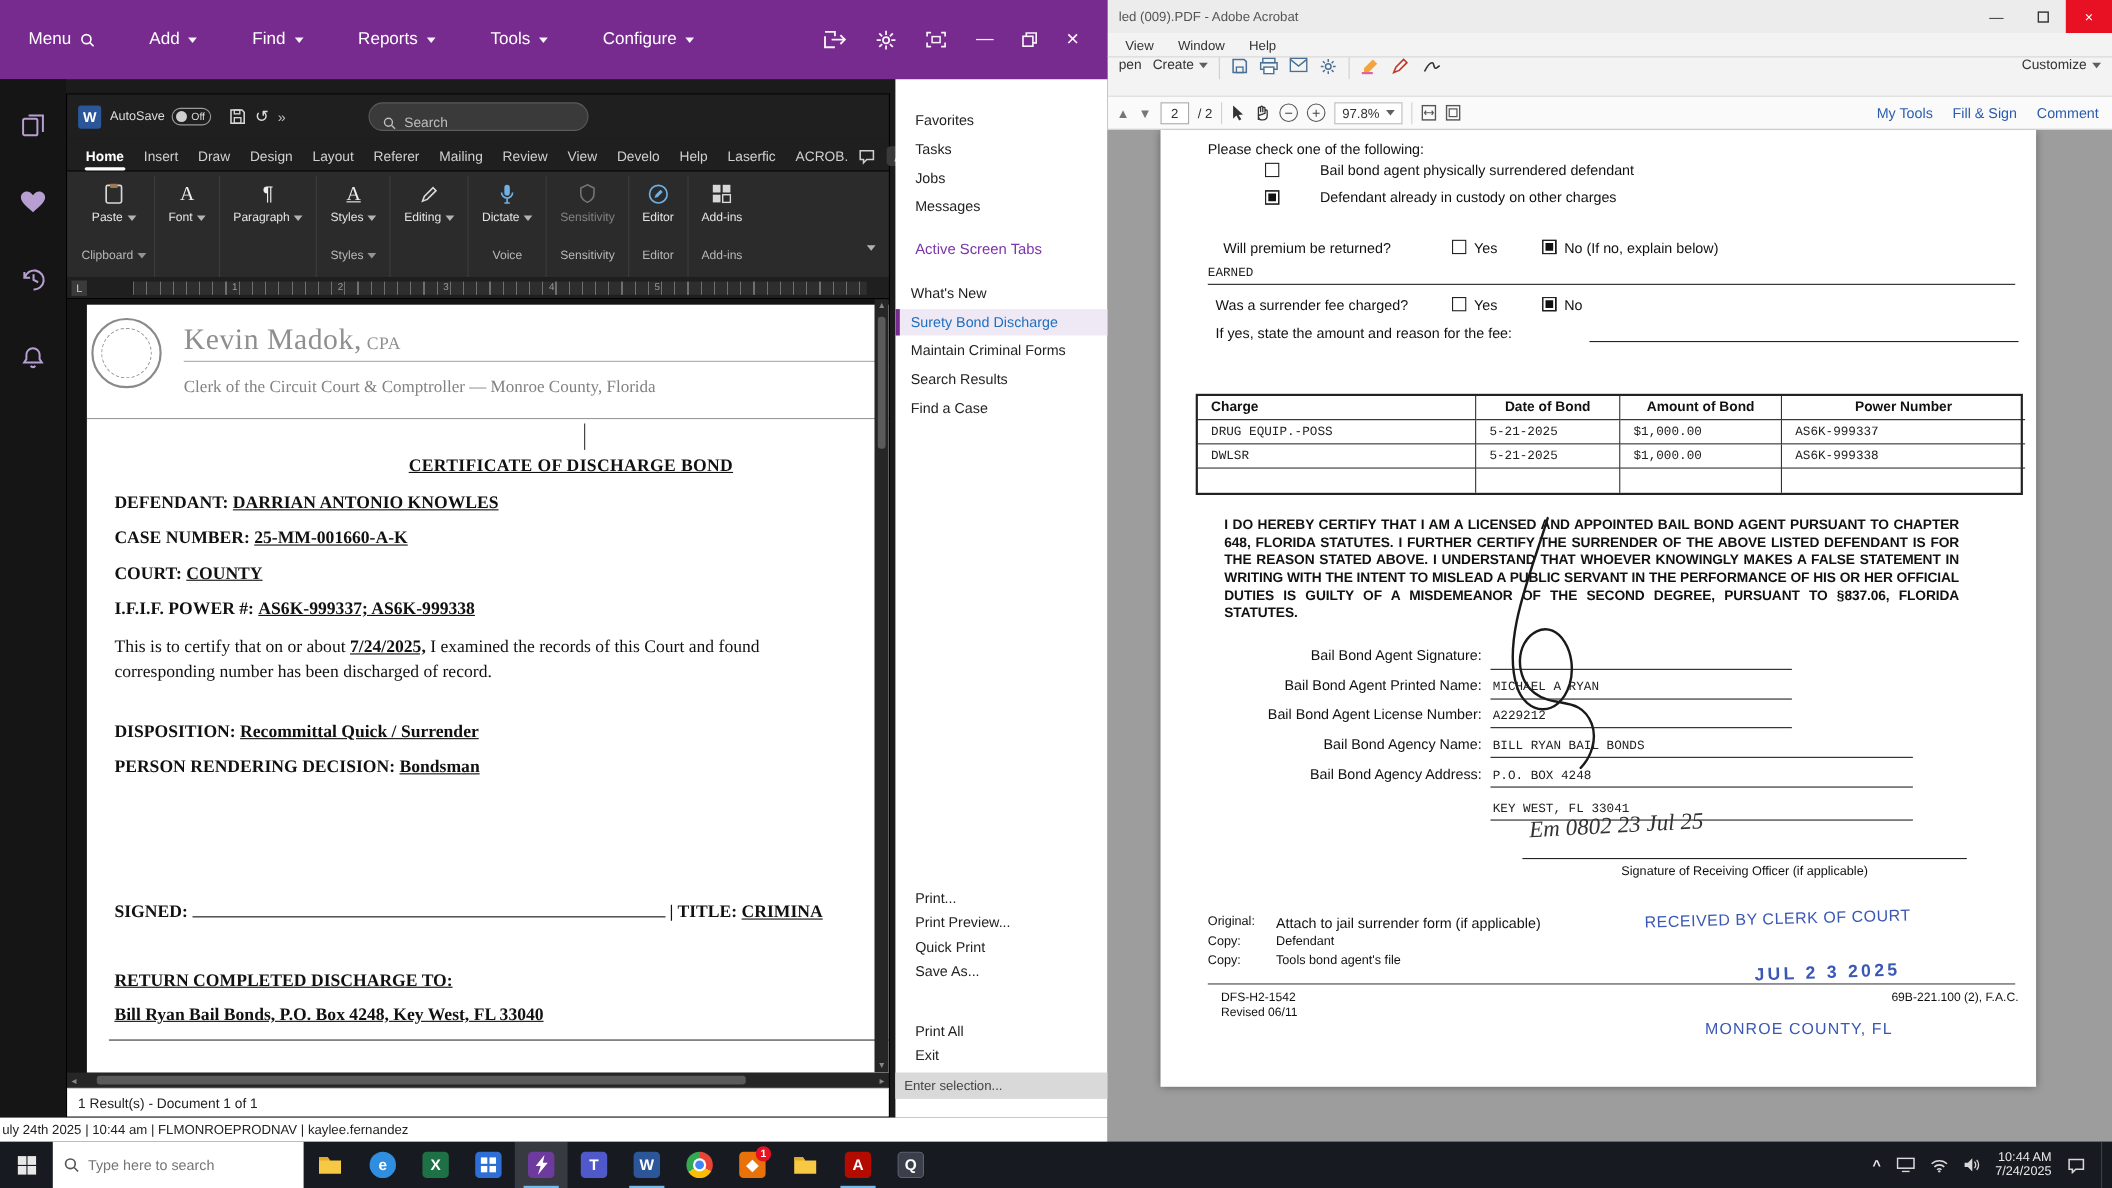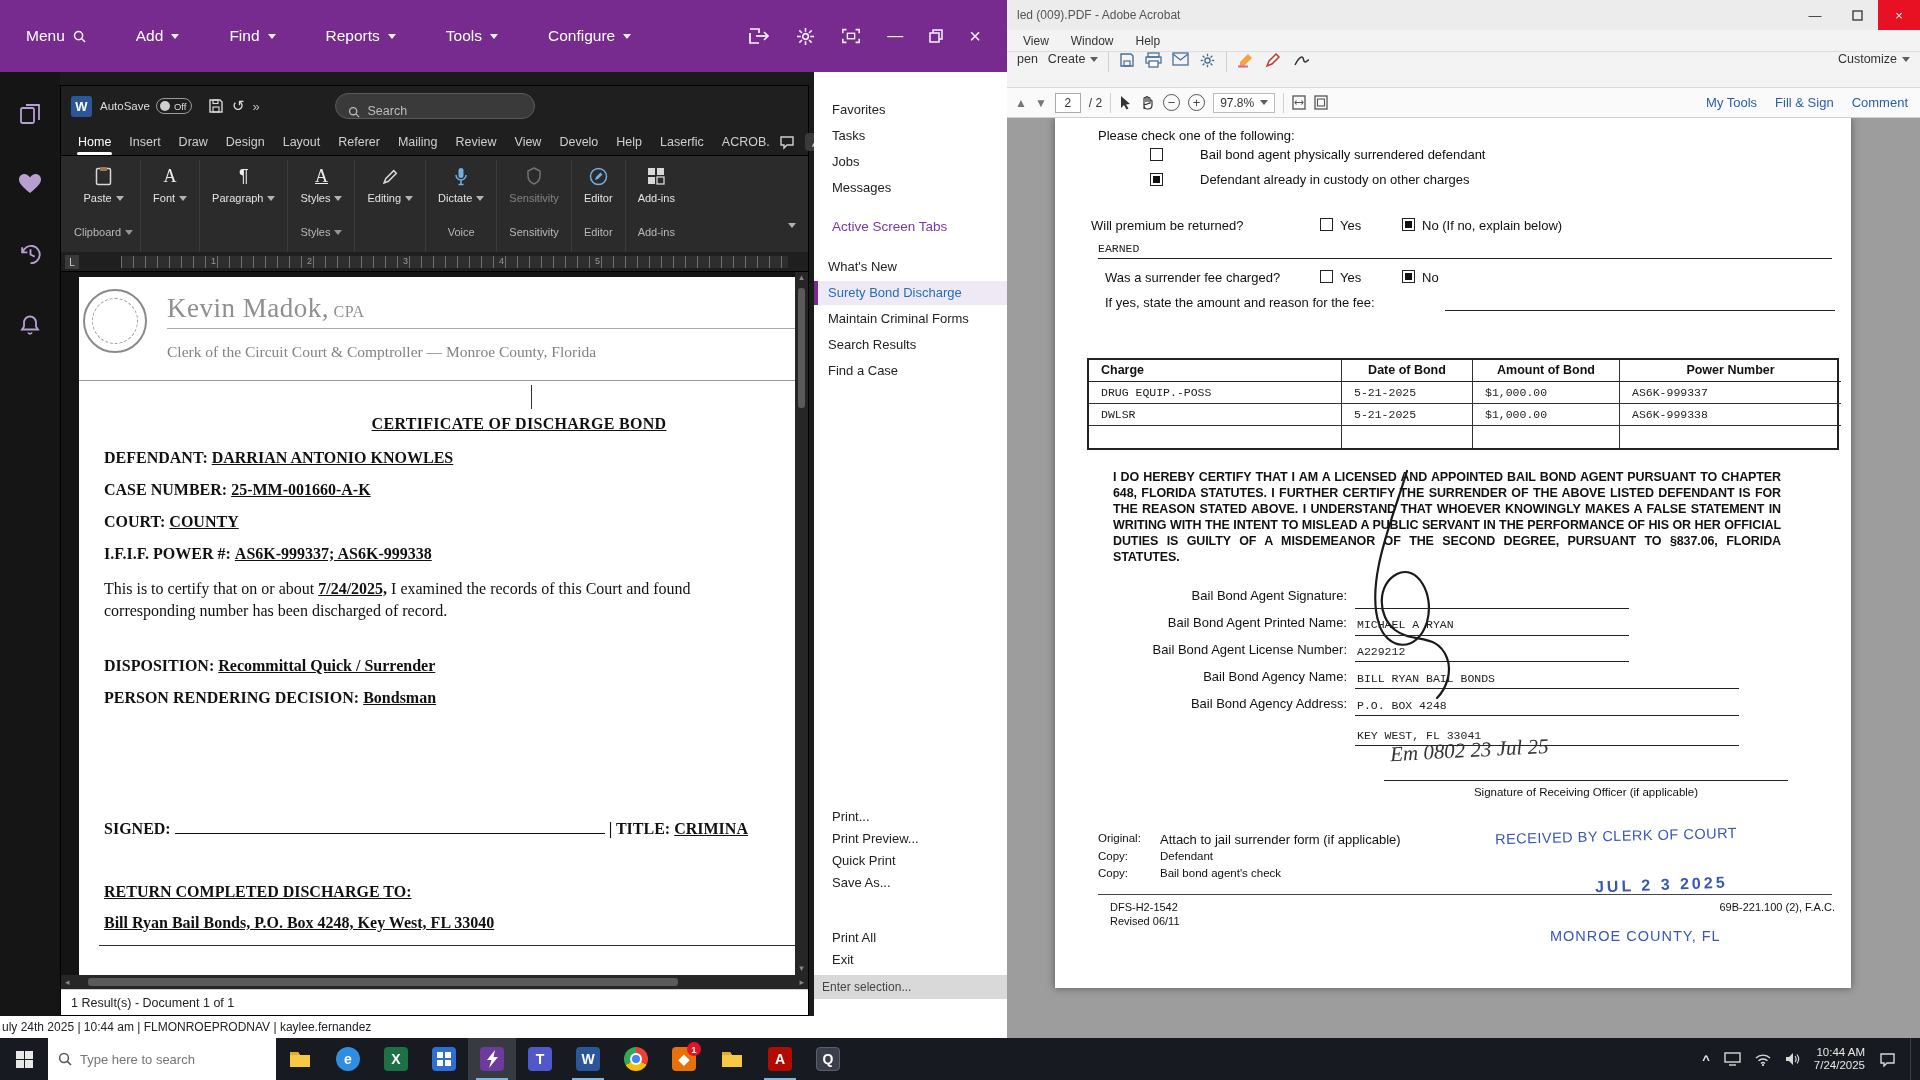--- a/index.html
+++ b/index.html
@@ -24,21 +24,21 @@
 .sb-sel{position:absolute;left:0;bottom:17px;width:193px;height:24px;background:#d9d9d9;color:#444;font-size:12px;line-height:24px;padding-left:8px}
 
 .word{position:absolute;left:61px;top:86px;width:747px;height:929px;display:flex;flex-direction:column;background:#1f1f1f;box-shadow:0 0 0 1px #000}
 .wt-bar{height:40px;background:#1f1f1f;display:flex;align-items:center;padding:0 10px;position:relative;color:#ddd}
 .w-logo{width:21px;height:21px;background:#2b579a;color:#fff;font-weight:bold;font-size:13px;display:flex;align-items:center;justify-content:center;border-radius:3px;margin-right:8px}
 .toggle{width:36px;height:16px;border:1px solid #9a9a9a;border-radius:9px;display:flex;align-items:center;padding:0 3px;gap:4px;margin:0 8px 0 6px}
 .knob{width:10px;height:10px;border-radius:50%;background:#cfcfcf}
 .w-search{position:absolute;left:50%;transform:translateX(-50%);width:200px;height:26px;background:#3a3a3a;border:1px solid #5a5a5a;border-radius:13px;display:flex;align-items:flex-end;gap:8px;padding:0 12px;color:#bdbdbd;font-size:12.5px}
 .wtabs{height:30px;background:#1f1f1f;display:flex;align-items:flex-end;padding:0 8px;color:#cfcfcf;font-size:12.5px;border-bottom:1px solid #000}
 .wtab{padding:6px 9px;position:relative;white-space:nowrap;cursor:pointer}
-.wtab.active{color:#fff;font-weight:normal}
+.wtab.active{color:#fff;font-weight:bold}
 .wtab.active::after{content:"";position:absolute;left:8px;right:8px;bottom:0;height:3px;background:#ffffff;border-radius:2px}
 .wtabs .tab-right{margin-left:auto;display:flex;align-items:center;gap:10px;padding-bottom:4px}
 .ribbon{height:96px;background:#2b2b2b;display:flex;padding:4px 6px 0 6px}
 .rgroup{display:flex;flex-direction:column;align-items:center;border-right:1px solid #3c3c3c;padding:0 7px}
 .rbtn{display:flex;flex-direction:column;align-items:center;justify-content:flex-start;color:#e4e4e4;font-size:11px;gap:3px;padding:3px 5px;height:62px;cursor:pointer}
 .rbtn .big{height:26px;display:flex;align-items:center;justify-content:center;font-size:18px}
 .rbtn .lblrow{display:flex;align-items:center;gap:4px}
 .rgl{height:20px;display:flex;align-items:center;gap:4px;color:#b8b8b8;font-size:11px}
 .ribbon .rmore{margin-left:auto;align-self:flex-end;color:#bbb;padding:6px}
 .ruler{height:20px;background:#1f1f1f;position:relative;border-bottom:1px solid #000}
@@ -566,21 +566,21 @@
   </div>
 
   <div class="ac-doc">
     <div class="pdf">
       <span class="pf" style="left:43px;top:10px;font-weight:500">Please check one of the following:</span>
       <span class="cb" style="left:95px;top:30px"></span>
       <span class="pf" style="left:145px;top:29px">Bail bond agent physically surrendered defendant</span>
       <span class="cb filled" style="left:95px;top:55px"></span>
       <span class="pf" style="left:145px;top:54px">Defendant already in custody on other charges</span>
 
-      <span class="pf" style="left:36px;top:100px">Will premium be returned?</span>
+      <span class="pf" style="left:57px;top:100px">Will premium be returned?</span>
       <span class="cb" style="left:265px;top:100px"></span>
       <span class="pf" style="left:285px;top:100px">Yes</span>
       <span class="cb filled" style="left:347px;top:100px"></span>
       <span class="pf" style="left:367px;top:100px">No (If no, explain below)</span>
       <span class="pf mono" style="left:43px;top:124px">EARNED</span>
       <div class="uline" style="left:43px;top:140px;width:734px"></div>
 
       <span class="pf" style="left:50px;top:152px">Was a surrender fee charged?</span>
       <span class="cb" style="left:265px;top:152px"></span>
       <span class="pf" style="left:285px;top:152px">Yes</span>
@@ -638,21 +638,21 @@
 
       <span class="pf hand" style="left:335px;top:620px;font-size:21px;transform:rotate(-3deg)">Em  0802    23 Jul 25</span>
       <div class="uline" style="left:329px;top:662px;width:404px"></div>
       <span class="pf" style="left:329px;top:668px;width:404px;text-align:center;font-size:11.5px;white-space:normal">Signature of Receiving Officer (if applicable)</span>
 
       <span class="pf" style="left:43px;top:714px;font-size:11.5px">Original:</span>
       <span class="pf" style="left:105px;top:714px;font-size:13px">Attach to jail surrender form (if applicable)</span>
       <span class="pf" style="left:43px;top:732px;font-size:11.5px">Copy:</span>
       <span class="pf" style="left:105px;top:732px;font-size:11.5px">Defendant</span>
       <span class="pf" style="left:43px;top:749px;font-size:11.5px">Copy:</span>
-      <span class="pf" style="left:105px;top:749px;font-size:11.5px">Bail bond agent's check</span>
+      <span class="pf" style="left:105px;top:749px;font-size:11.5px">Tools bond agent's file</span>
 
       <span class="pf blue" style="left:440px;top:710px;font-size:14.5px;letter-spacing:.5px;transform:rotate(-1.5deg)">RECEIVED BY CLERK OF COURT</span>
       <span class="pf blue" style="left:540px;top:758px;font-size:16px;font-weight:bold;letter-spacing:3px;transform:rotate(-2deg)">JUL 2 3 2025</span>
       <span class="pf blue" style="left:495px;top:810px;font-size:14.5px;letter-spacing:1px">MONROE COUNTY, FL</span>
 
       <div class="uline" style="left:43px;top:776px;width:734px;border-color:#444"></div>
       <span class="pf" style="left:55px;top:783px;font-size:11px">DFS-H2-1542</span>
       <span class="pf" style="left:55px;top:797px;font-size:11px">Revised 06/11</span>
       <span class="pf" style="left:600px;top:783px;width:180px;text-align:right;font-size:11px">69B-221.100 (2), F.A.C.</span>
     </div>

